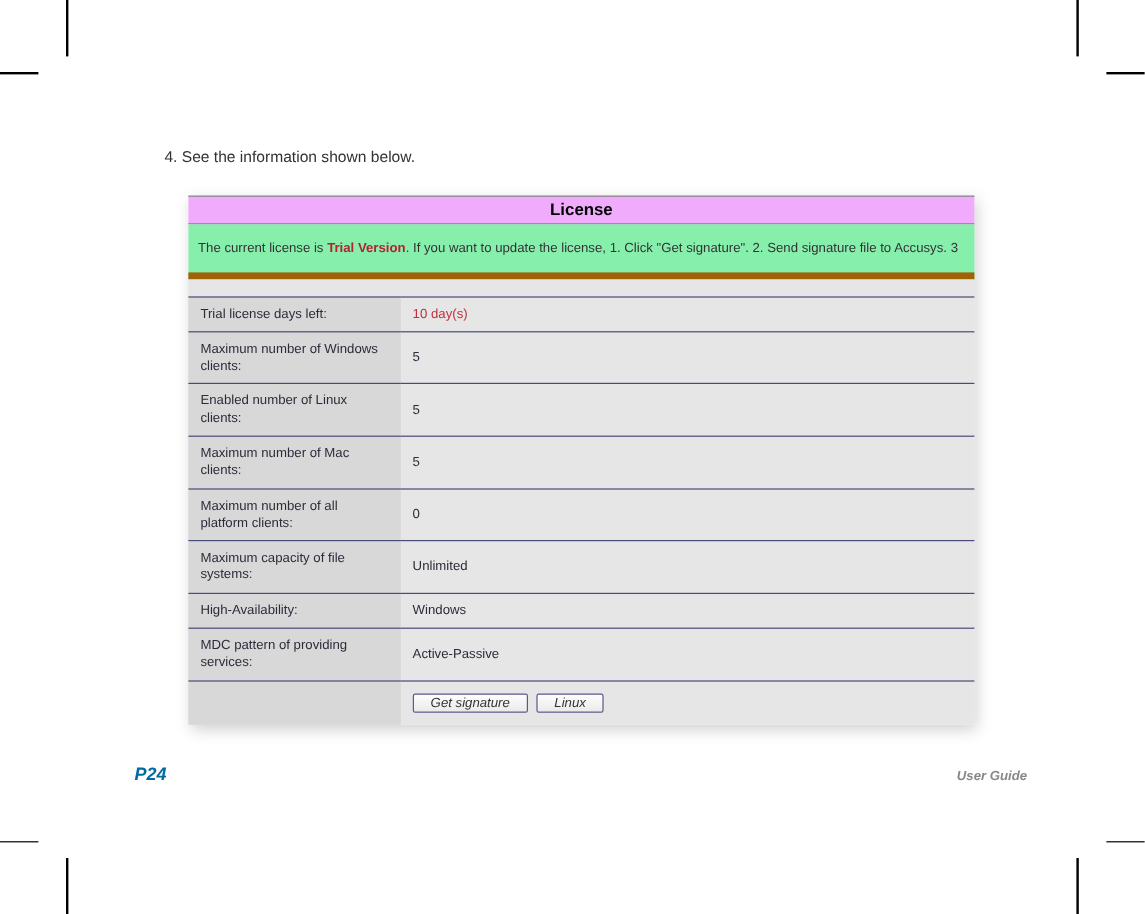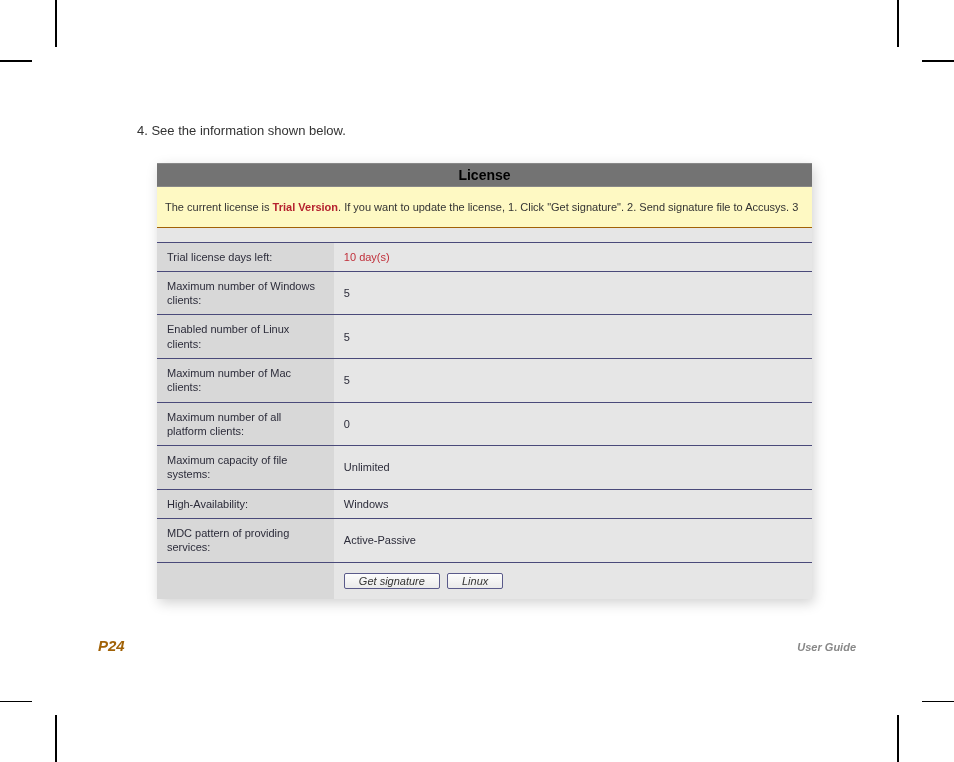--- a/index.html
+++ b/index.html
@@ -89,37 +89,37 @@
       color: #333;
       margin-bottom: 25px;
     }
     .screenshot-box {
       margin-left: 20px;
       width: 655px;
       background: #fff;
       box-shadow: 2px 4px 12px rgba(0,0,0,0.18);
     }
     .title-bar {
-      background: #737373;
+      background: #f0abfc;
       border-top: 1px solid #888;
       border-bottom: 1px solid #888;
       text-align: center;
       padding: 2px 0;
     }
     .title-bar-text {
       font-weight: bold;
       font-size: 14px;
       color: #000;
     }
     .notice-area {
-      background: #fef9c3;
+      background: #86efac;
       padding: 14px 8px 14px 8px;
       font-size: 11px;
       color: #333;
-      border-bottom: 1px solid #a16207;
+      border-bottom: 6px solid #a16207;
       white-space: nowrap;
       overflow: hidden;
     }
     .notice-area .trial {
       color: #b5222f;
       font-weight: bold;
     }
     .license-table {
       width: 100%;
       background: #e6e6e6;
@@ -181,21 +181,22 @@
       left: 98px;
       right: 98px;
       display: flex;
       justify-content: space-between;
       align-items: baseline;
     }
     .page-num {
       font-size: 15px;
       font-weight: bold;
       font-style: italic;
-      color: #a16207;
+      color: #0369a1;
+      margin-left: 14px;
     }
     .guide-label {
       font-size: 11px;
       font-weight: bold;
       font-style: italic;
       color: #888;
     }
   </style>
 </head>
 <body>

